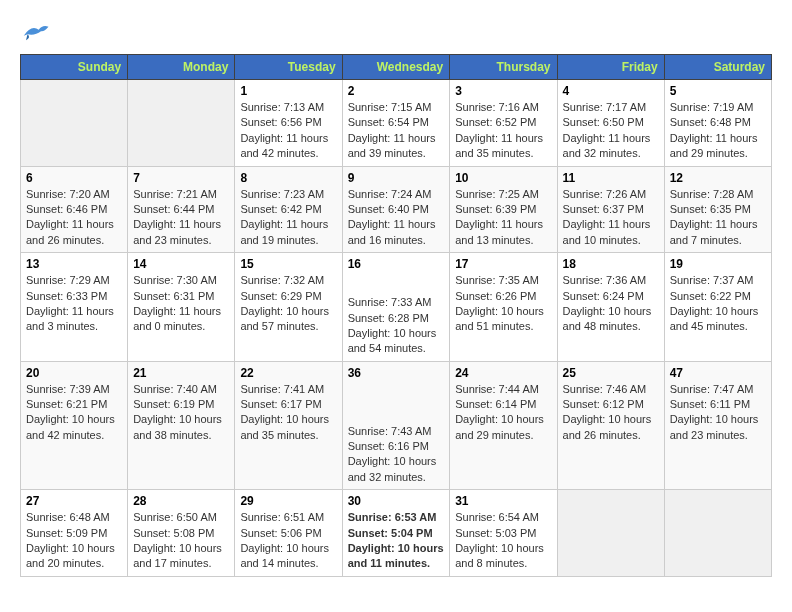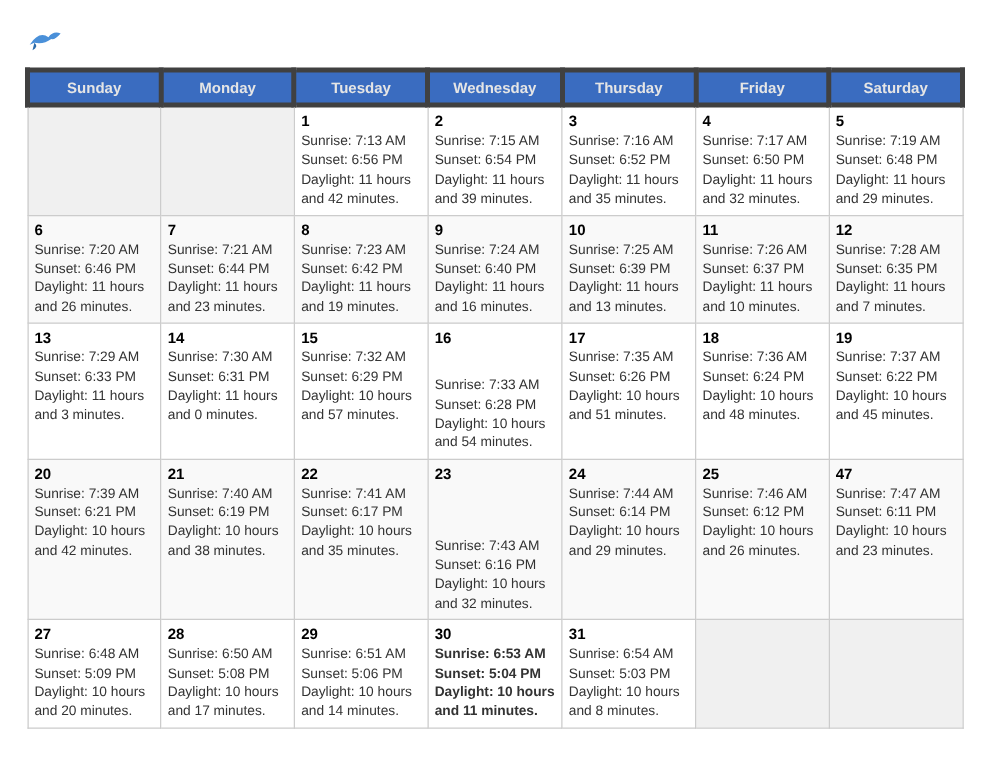--- a/index.html
+++ b/index.html
@@ -52,26 +52,26 @@
       font-size: 14px;
       color: #555;
     }
     .calendar {
       width: 100%;
       border-collapse: collapse;
       font-size: 11px;
     }
     .calendar th {
       background-color: #3a6cc0;
-      color: #e5e5e5;
-      text-align: center;
+      color: #bef264;
+      text-align: right;
       padding: 5px 6px;
       font-size: 12px;
       font-weight: bold;
-      border: 4px solid #404040;
+      border: 1px solid #404040;
     }
     .calendar td {
       border: 1px solid #ccc;
       vertical-align: top;
       padding: 4px 5px;
       width: 108px;
       min-height: 80px;
       background: #fff;
     }
     .calendar tr:nth-child(even) td {
@@ -262,21 +262,21 @@
 Sunset: 6:19 PM
 Daylight: 10 hours and 38 minutes.</div>
         </td>
         <td>
           <span class="day-number">22</span>
           <div class="day-info" style="white-space: pre-line;">Sunrise: 7:41 AM
 Sunset: 6:17 PM
 Daylight: 10 hours and 35 minutes.</div>
         </td>
         <td>
-          <span class="day-number">23</span>
+          <span class="day-number">36</span>
           <div class="day-info" style="white-space: pre-line; margin-top: 44px;">Sunrise: 7:43 AM
 Sunset: 6:16 PM
 Daylight: 10 hours and 32 minutes.</div>
         </td>
         <td>
           <span class="day-number">24</span>
           <div class="day-info" style="white-space: pre-line;">Sunrise: 7:44 AM
 Sunset: 6:14 PM
 Daylight: 10 hours and 29 minutes.</div>
         </td>

